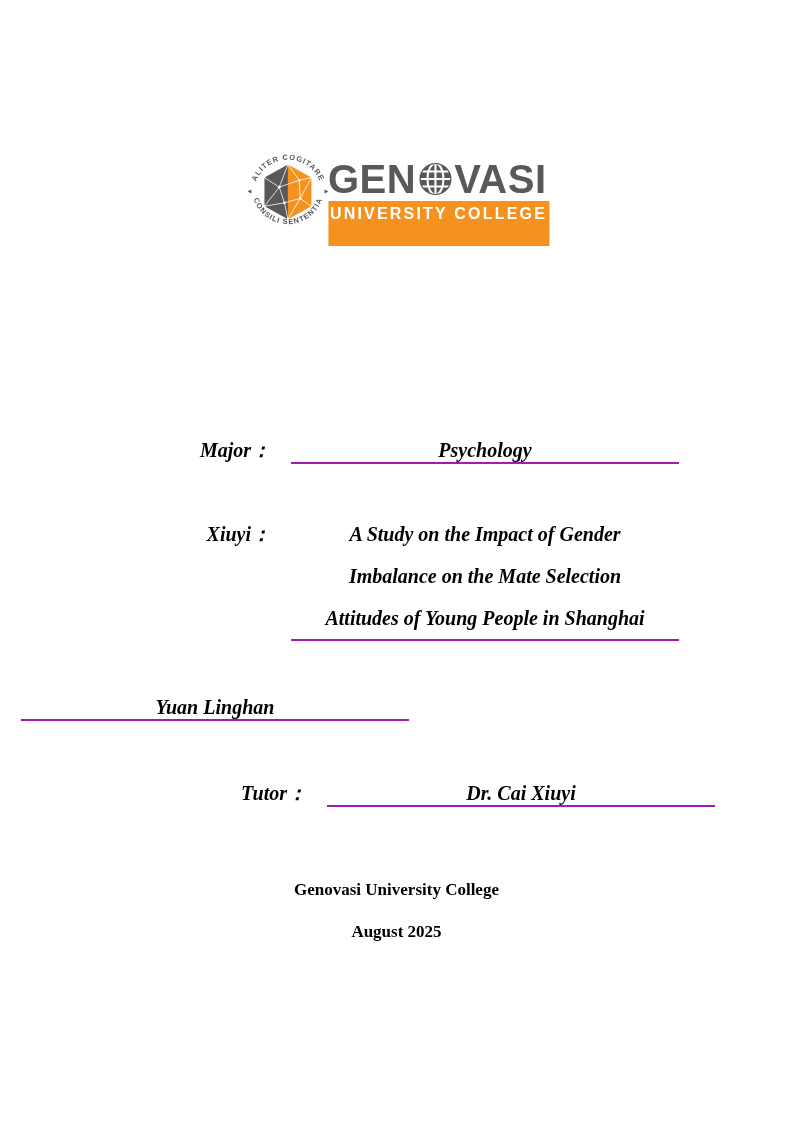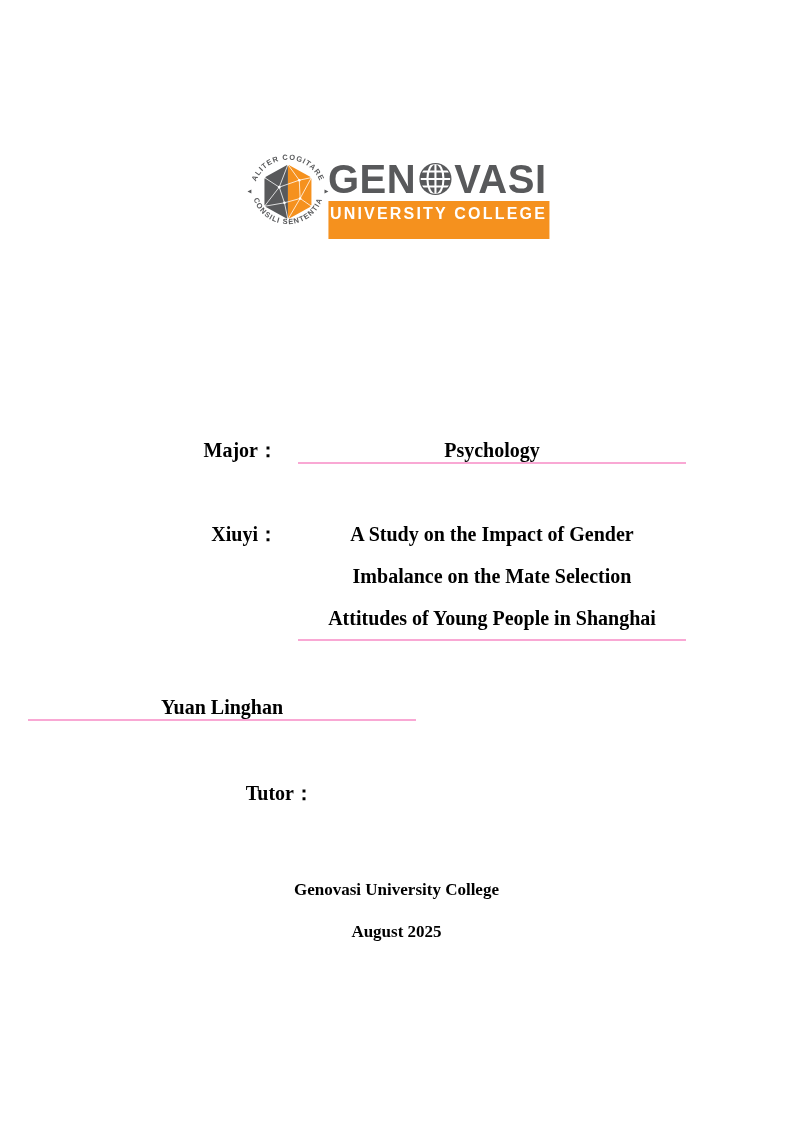--- a/index.html
+++ b/index.html
@@ -42,29 +42,29 @@
     text-align:right;
   }
   .globe{width:34px;height:34px;margin:0 2px;flex:0 0 auto;}
   .banner{
     margin-top:4px;
     background:var(--orange);
     color:#fff;
     font-family:"Liberation Sans","DejaVu Sans",sans-serif;
     font-weight:bold;font-size:16px;letter-spacing:2.2px;
     text-align:right;
-    padding:4px 2px 16px 2px;
+    padding:4px 2px 23px 2px;
   }
 
   
-  .row{position:absolute;left:8px;display:flex;align-items:flex-start;width:678px;}
+  .row{position:absolute;left:1px;display:flex;align-items:flex-start;width:678px;font-style:italic;}
   .row .label{flex:0 0 270px;text-align:right;font-size:20px;line-height:24px;white-space:nowrap;}
   .row .value{
     flex:0 0 388px;margin-left:20px;
-    border-bottom:2px solid #f9a8d4;
+    border-bottom:2px solid #a21caf;
     text-align:center;font-size:20px;line-height:24px;
   }
   .row-major{top:438px;}
   .row-student{top:695px;}
   .row-tutor{top:781px;margin-left:36px;}
 
   .row-title{top:513px;}
   .row-title .label{line-height:42px;}
   .row-title .value{line-height:42px;}
 
@@ -157,20 +157,21 @@
       <div>Attitudes of Young People in Shanghai</div>
     </div>
   </div>
 
   <div class="row row-student">
     <div class="value">Yuan Linghan</div>
   </div>
 
   <div class="row row-tutor">
     <div class="label">Tutor：</div>
+    <div class="value">Dr. Cai Xiuyi</div>
   </div>
 
   <div class="footer">
     <div>Genovasi University College</div>
     <div>August 2025</div>
   </div>
 
 </div>
 
 </body></html>

